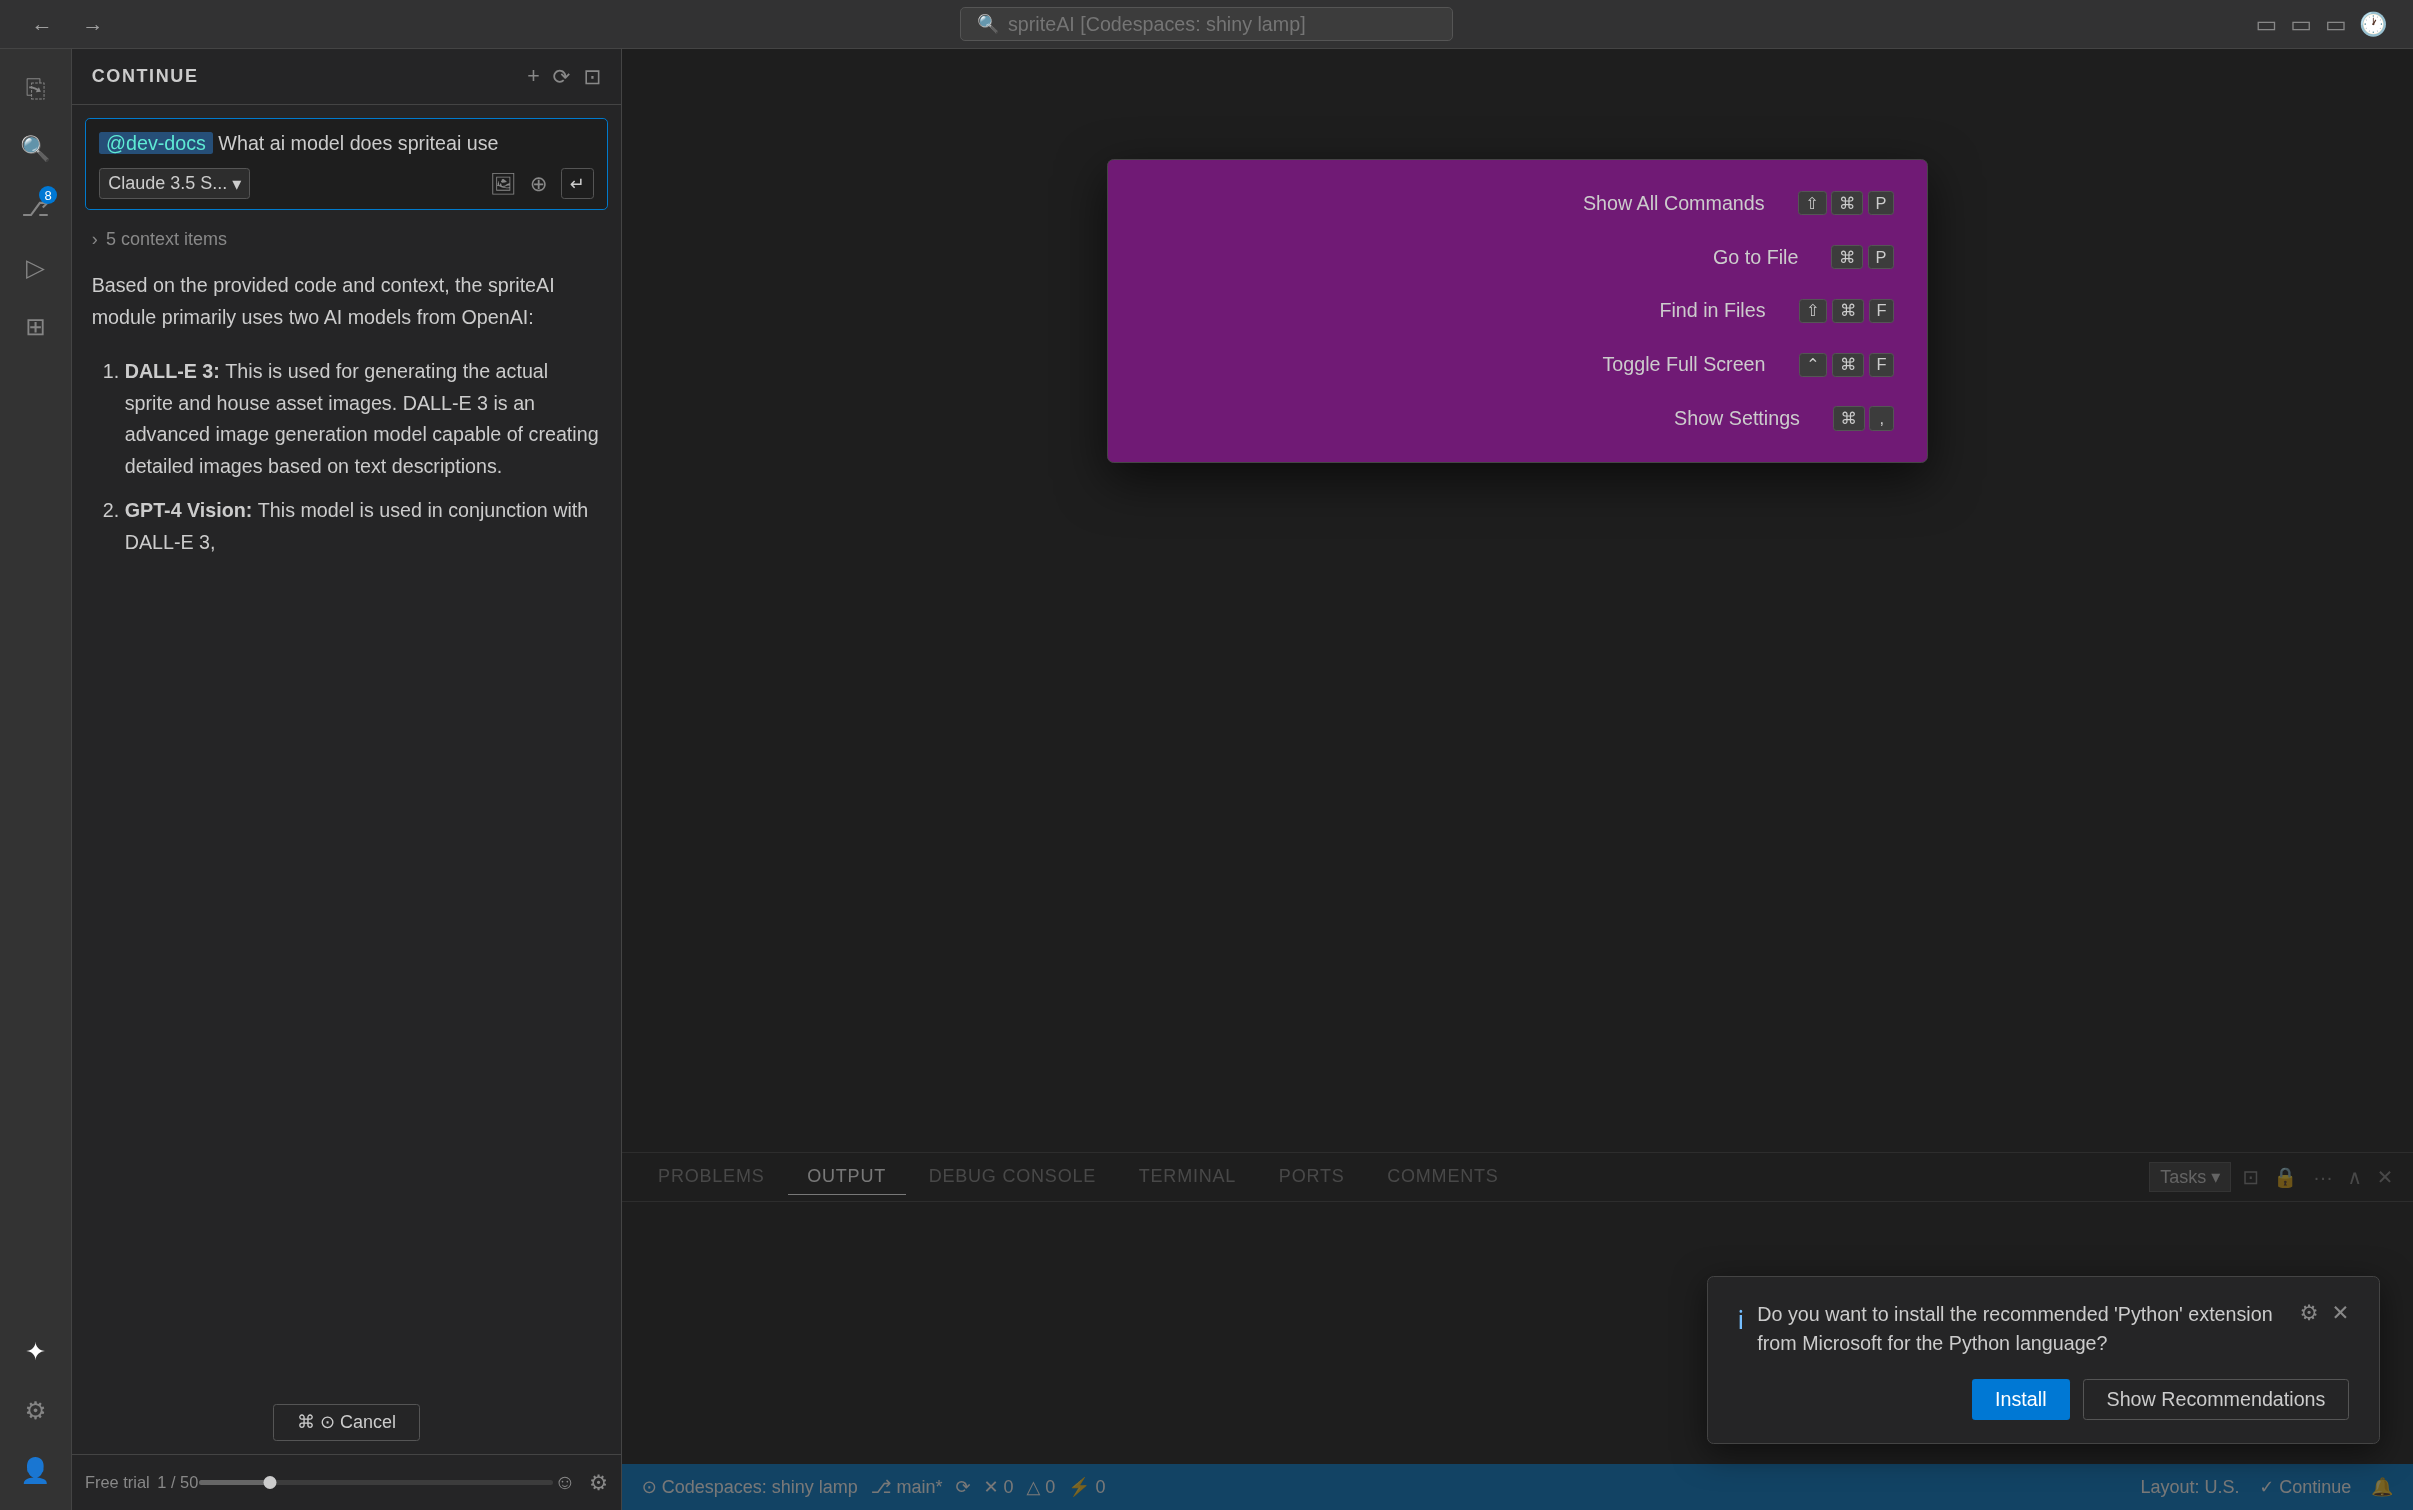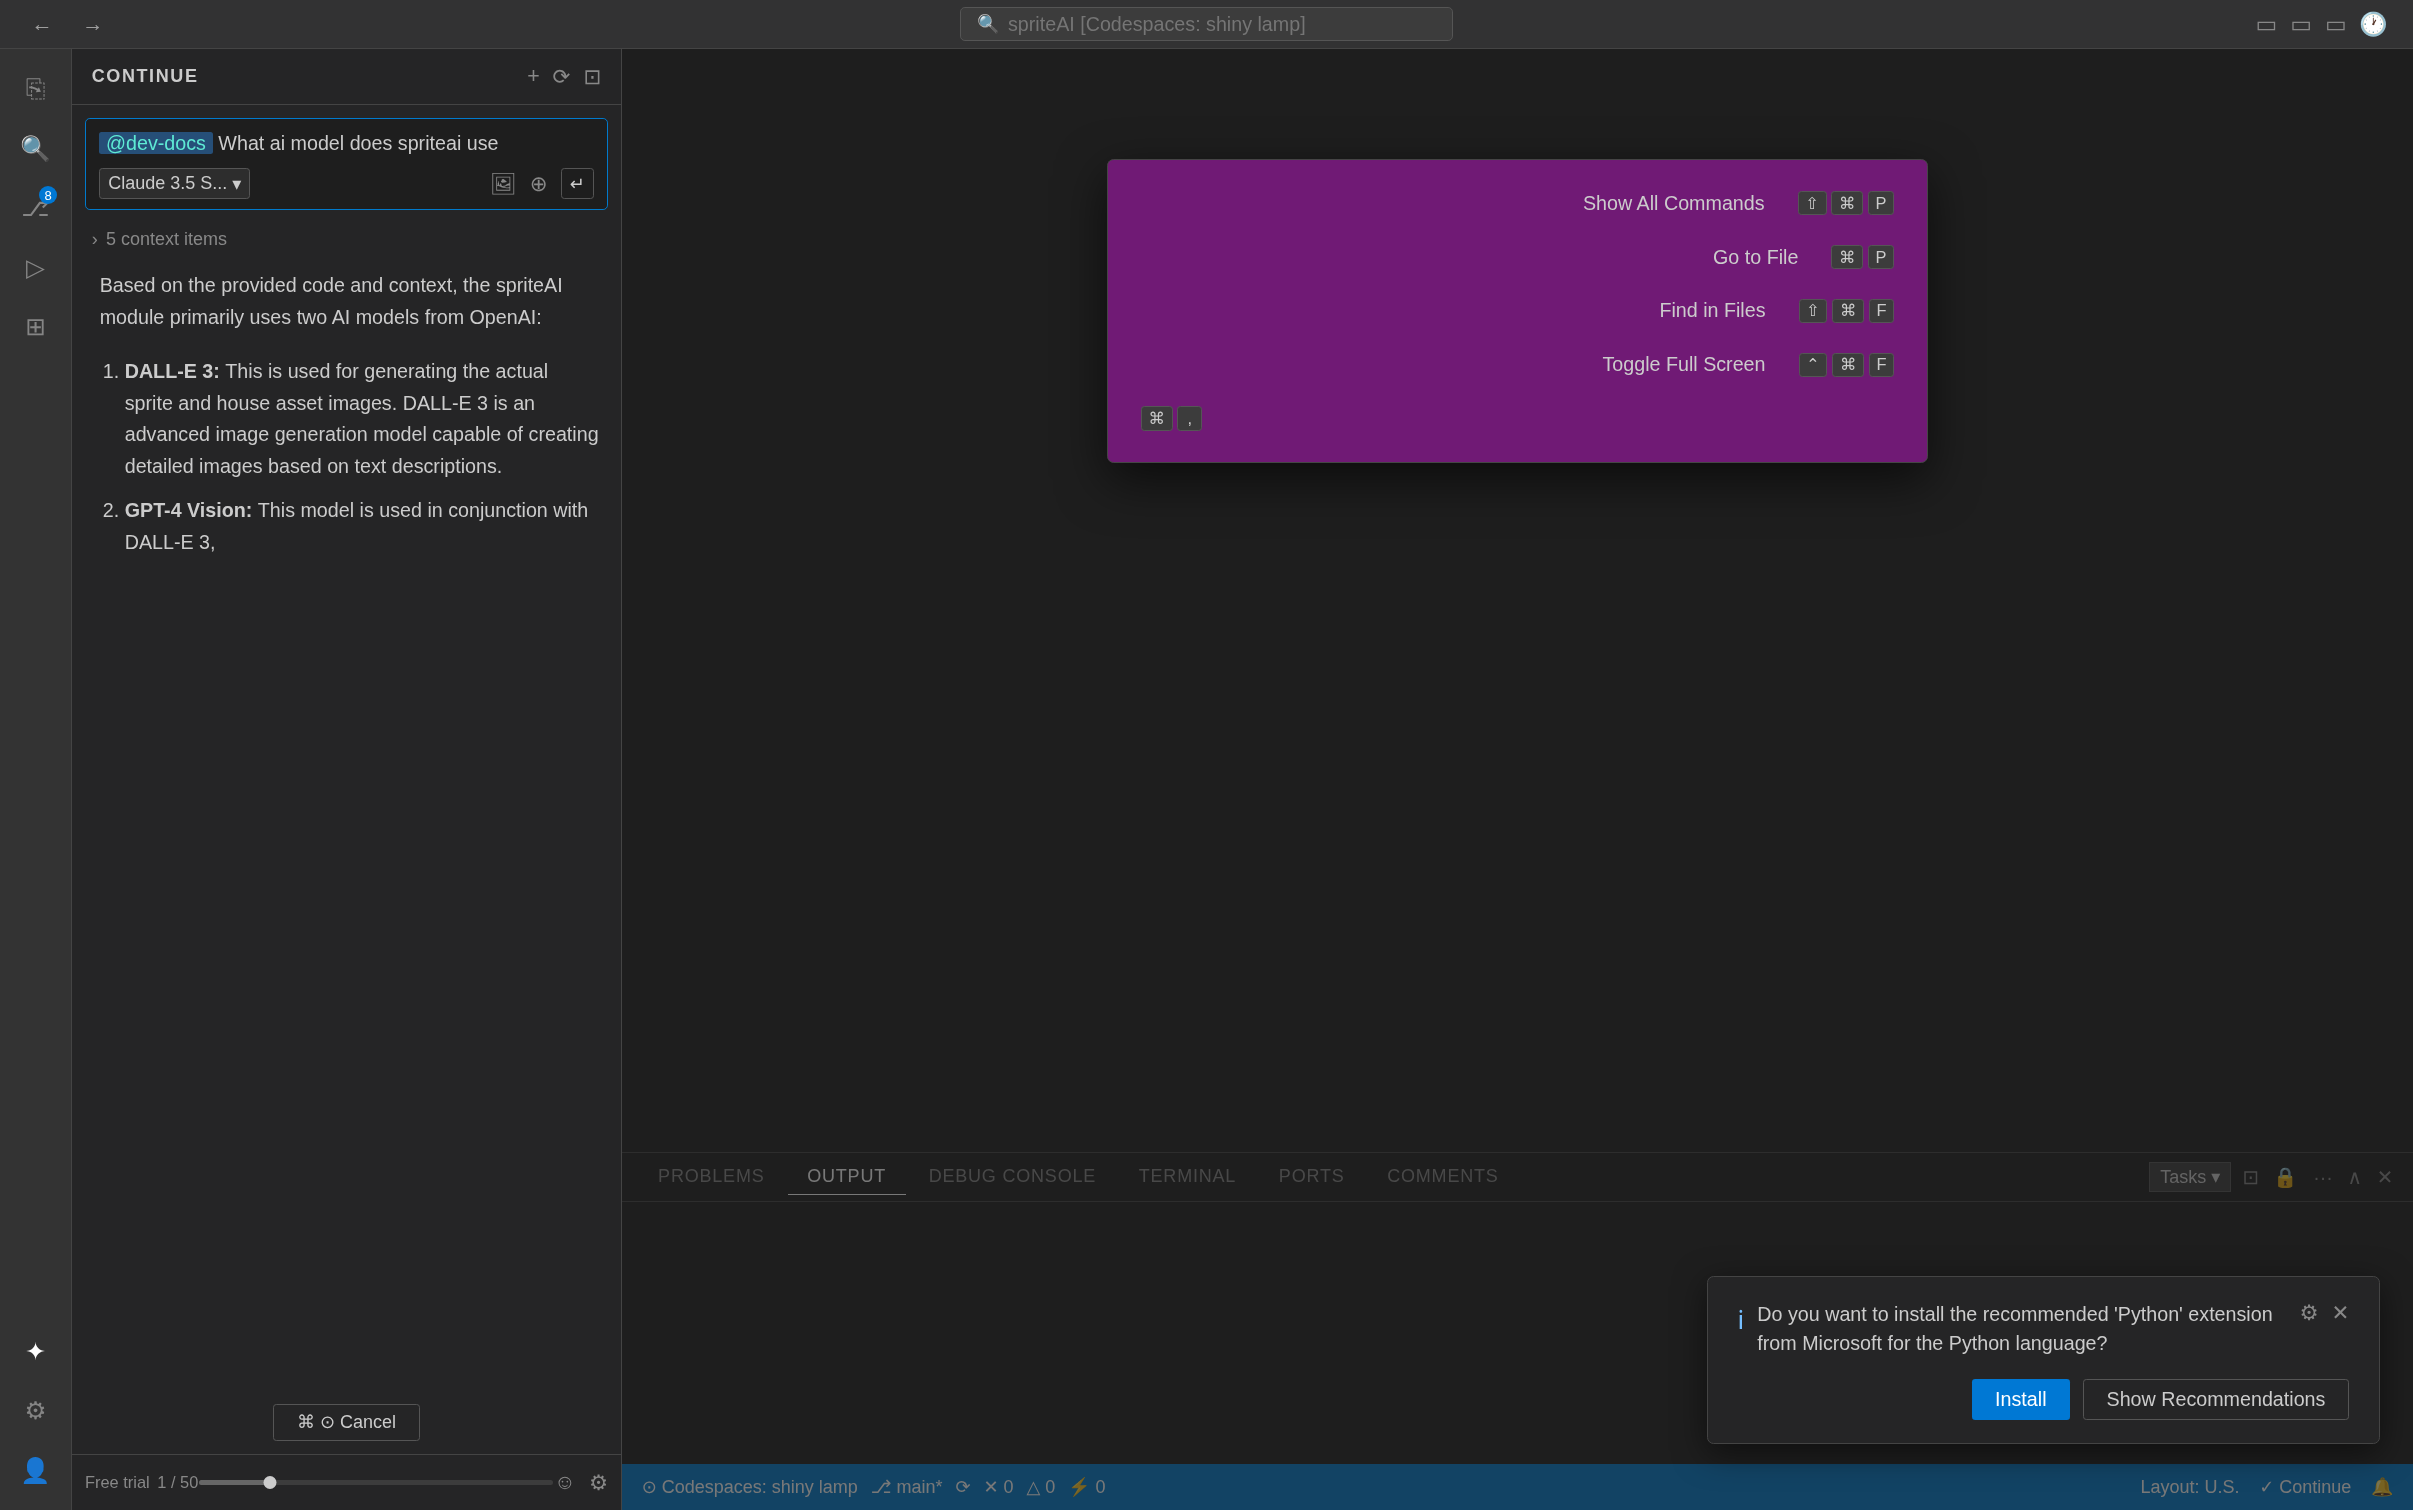--- a/index.html
+++ b/index.html
@@ -220,21 +220,20 @@
     
     .chat-messages {
       flex: 1;
       overflow-y: auto;
       padding: 13px 19.7px;
     }
     .message-text {
       font-size: 19.7px;
       color: #cccccc;
       line-height: 1.6;
-      margin-left: 8px;
     }
     .message-list {
       padding-left: 33px;
       margin-top: 23px;
     }
     .message-list li {
       margin-bottom: 13px;
       font-size: 19.7px;
       color: #cccccc;
       line-height: 1.6;
@@ -674,20 +673,21 @@
       </div>
       <div class="command-item">
         <span class="command-label">Toggle Full Screen</span>
         <div class="command-keys">
           <span class="kbd">⌃</span>
           <span class="kbd">⌘</span>
           <span class="kbd">F</span>
         </div>
       </div>
       <div class="command-item">
+        <span class="command-label">Show Settings</span>
         <div class="command-keys">
           <span class="kbd">⌘</span>
           <span class="kbd">,</span>
         </div>
       </div>
     </div>
   </div>
 
   <div class="panel" style="position:absolute; bottom:46px; left:0; right:0;">
     <div class="panel-tabs">

